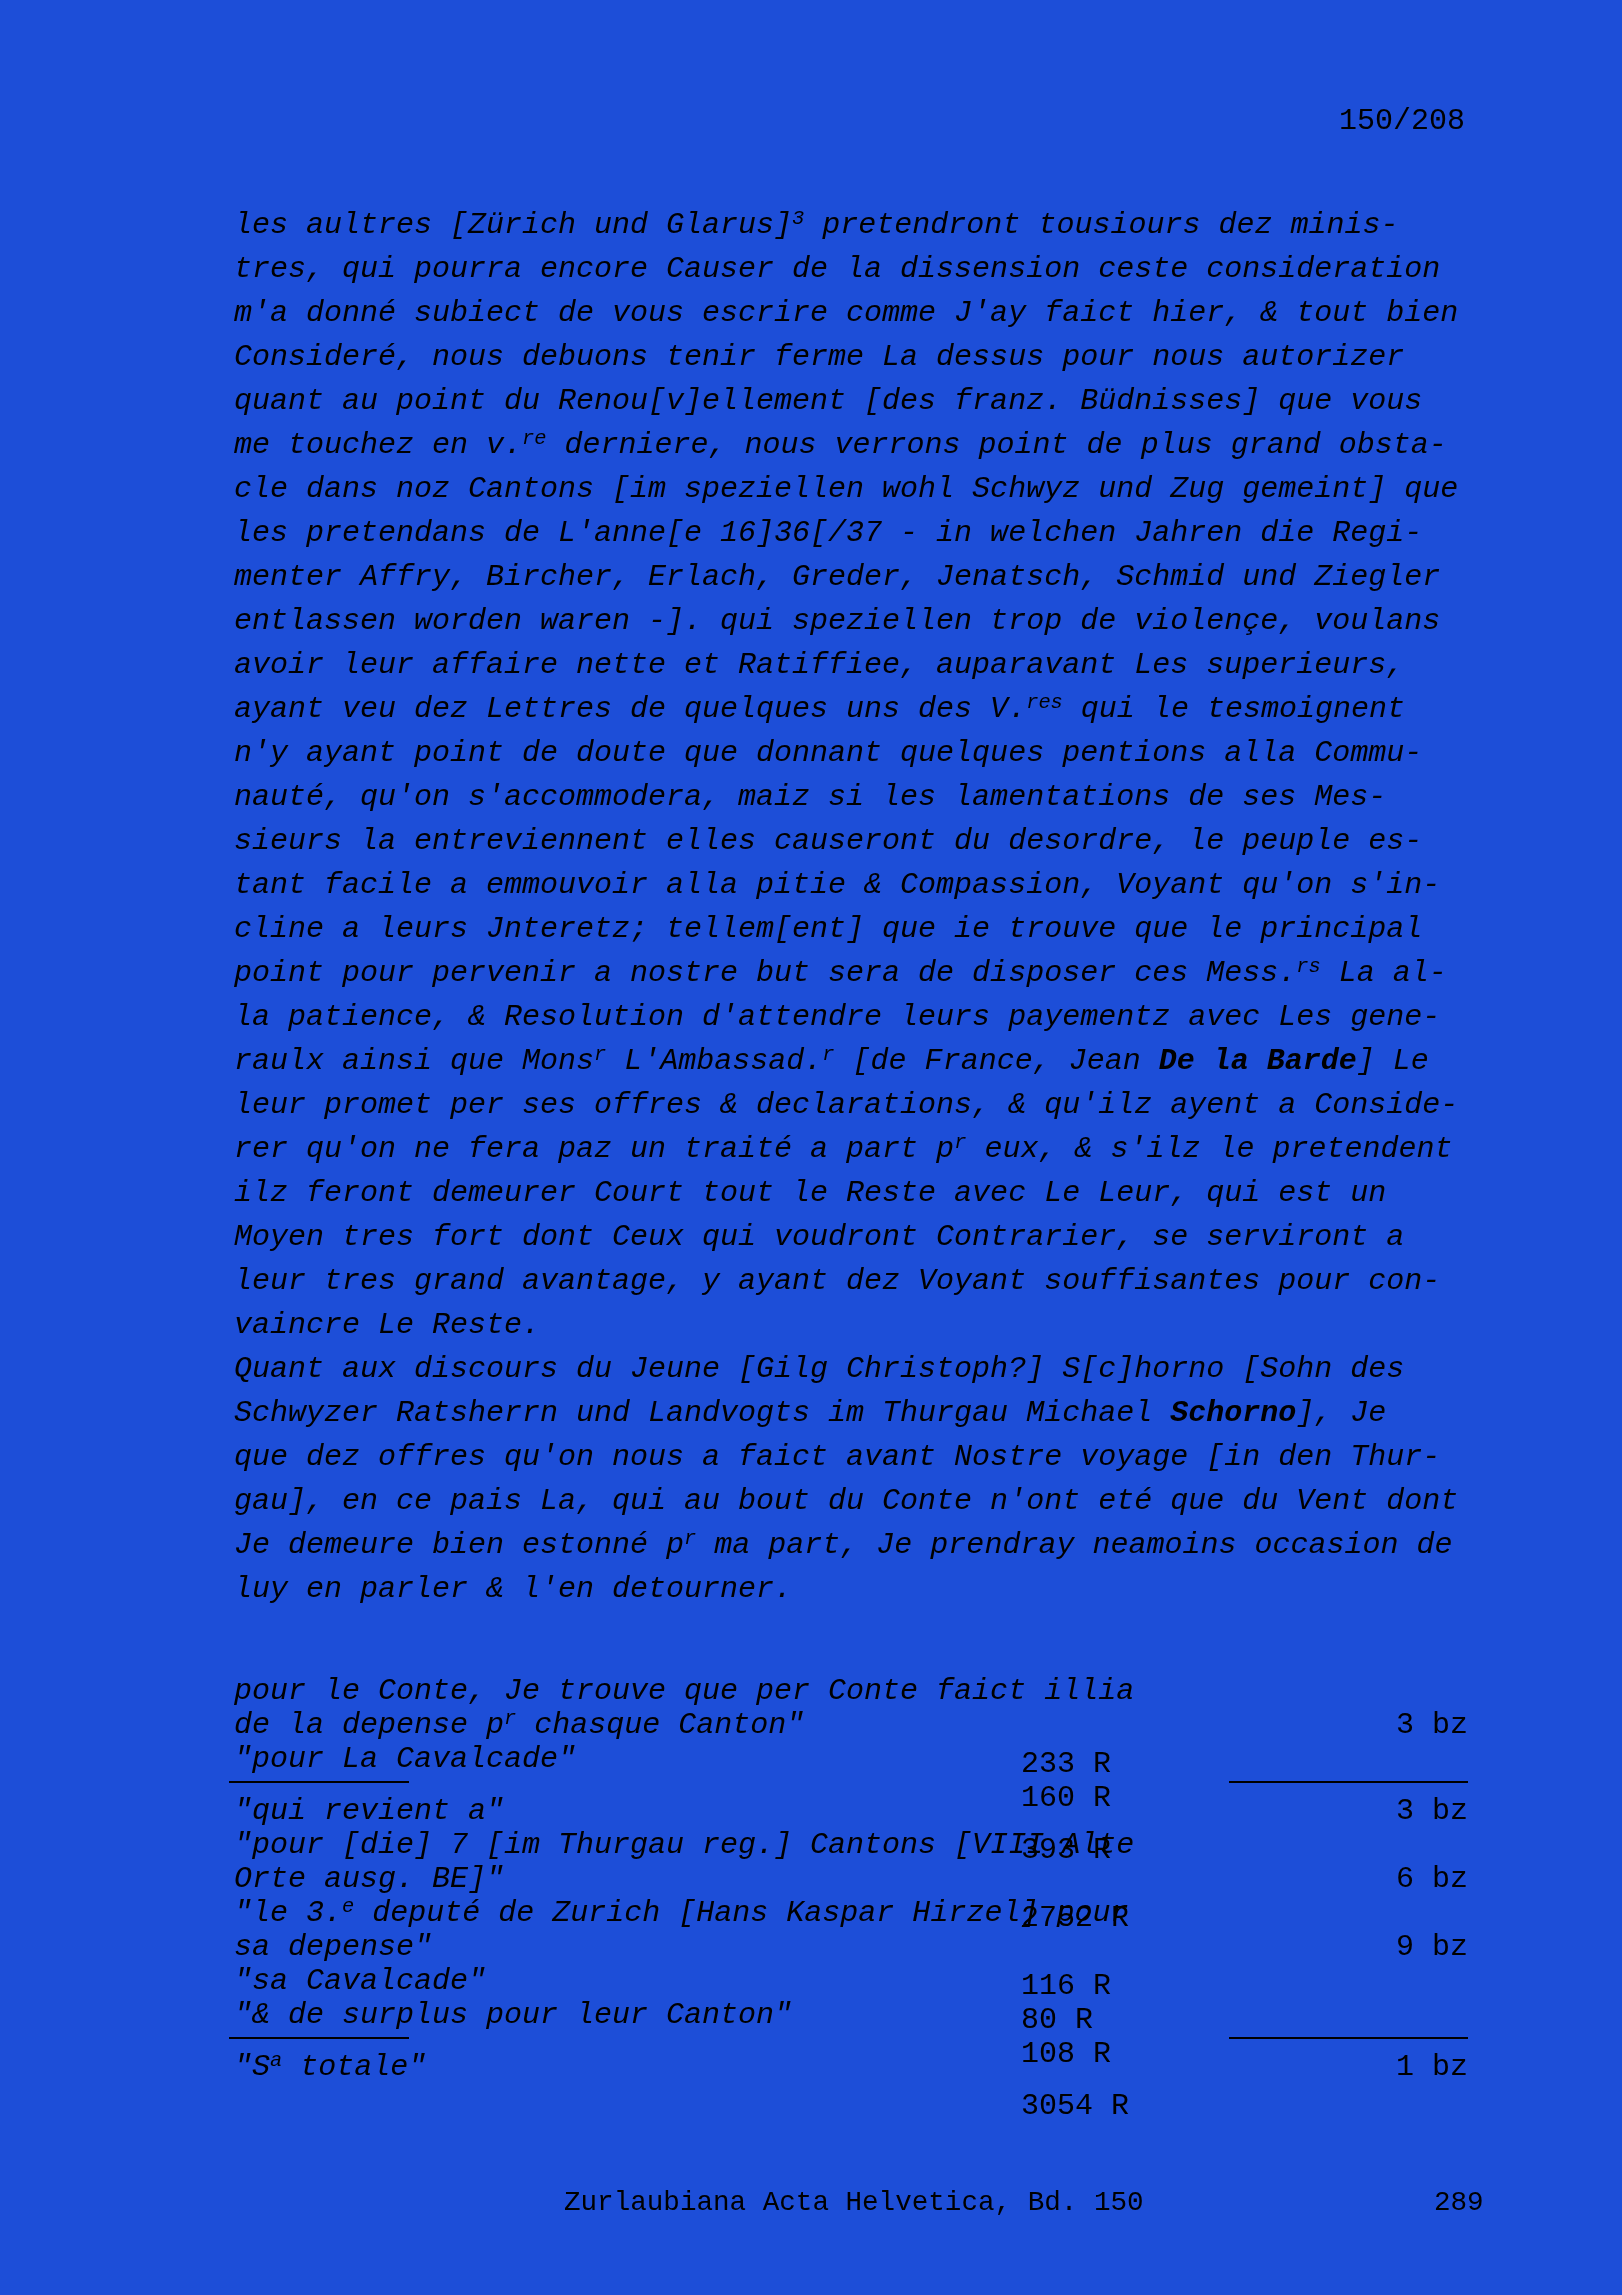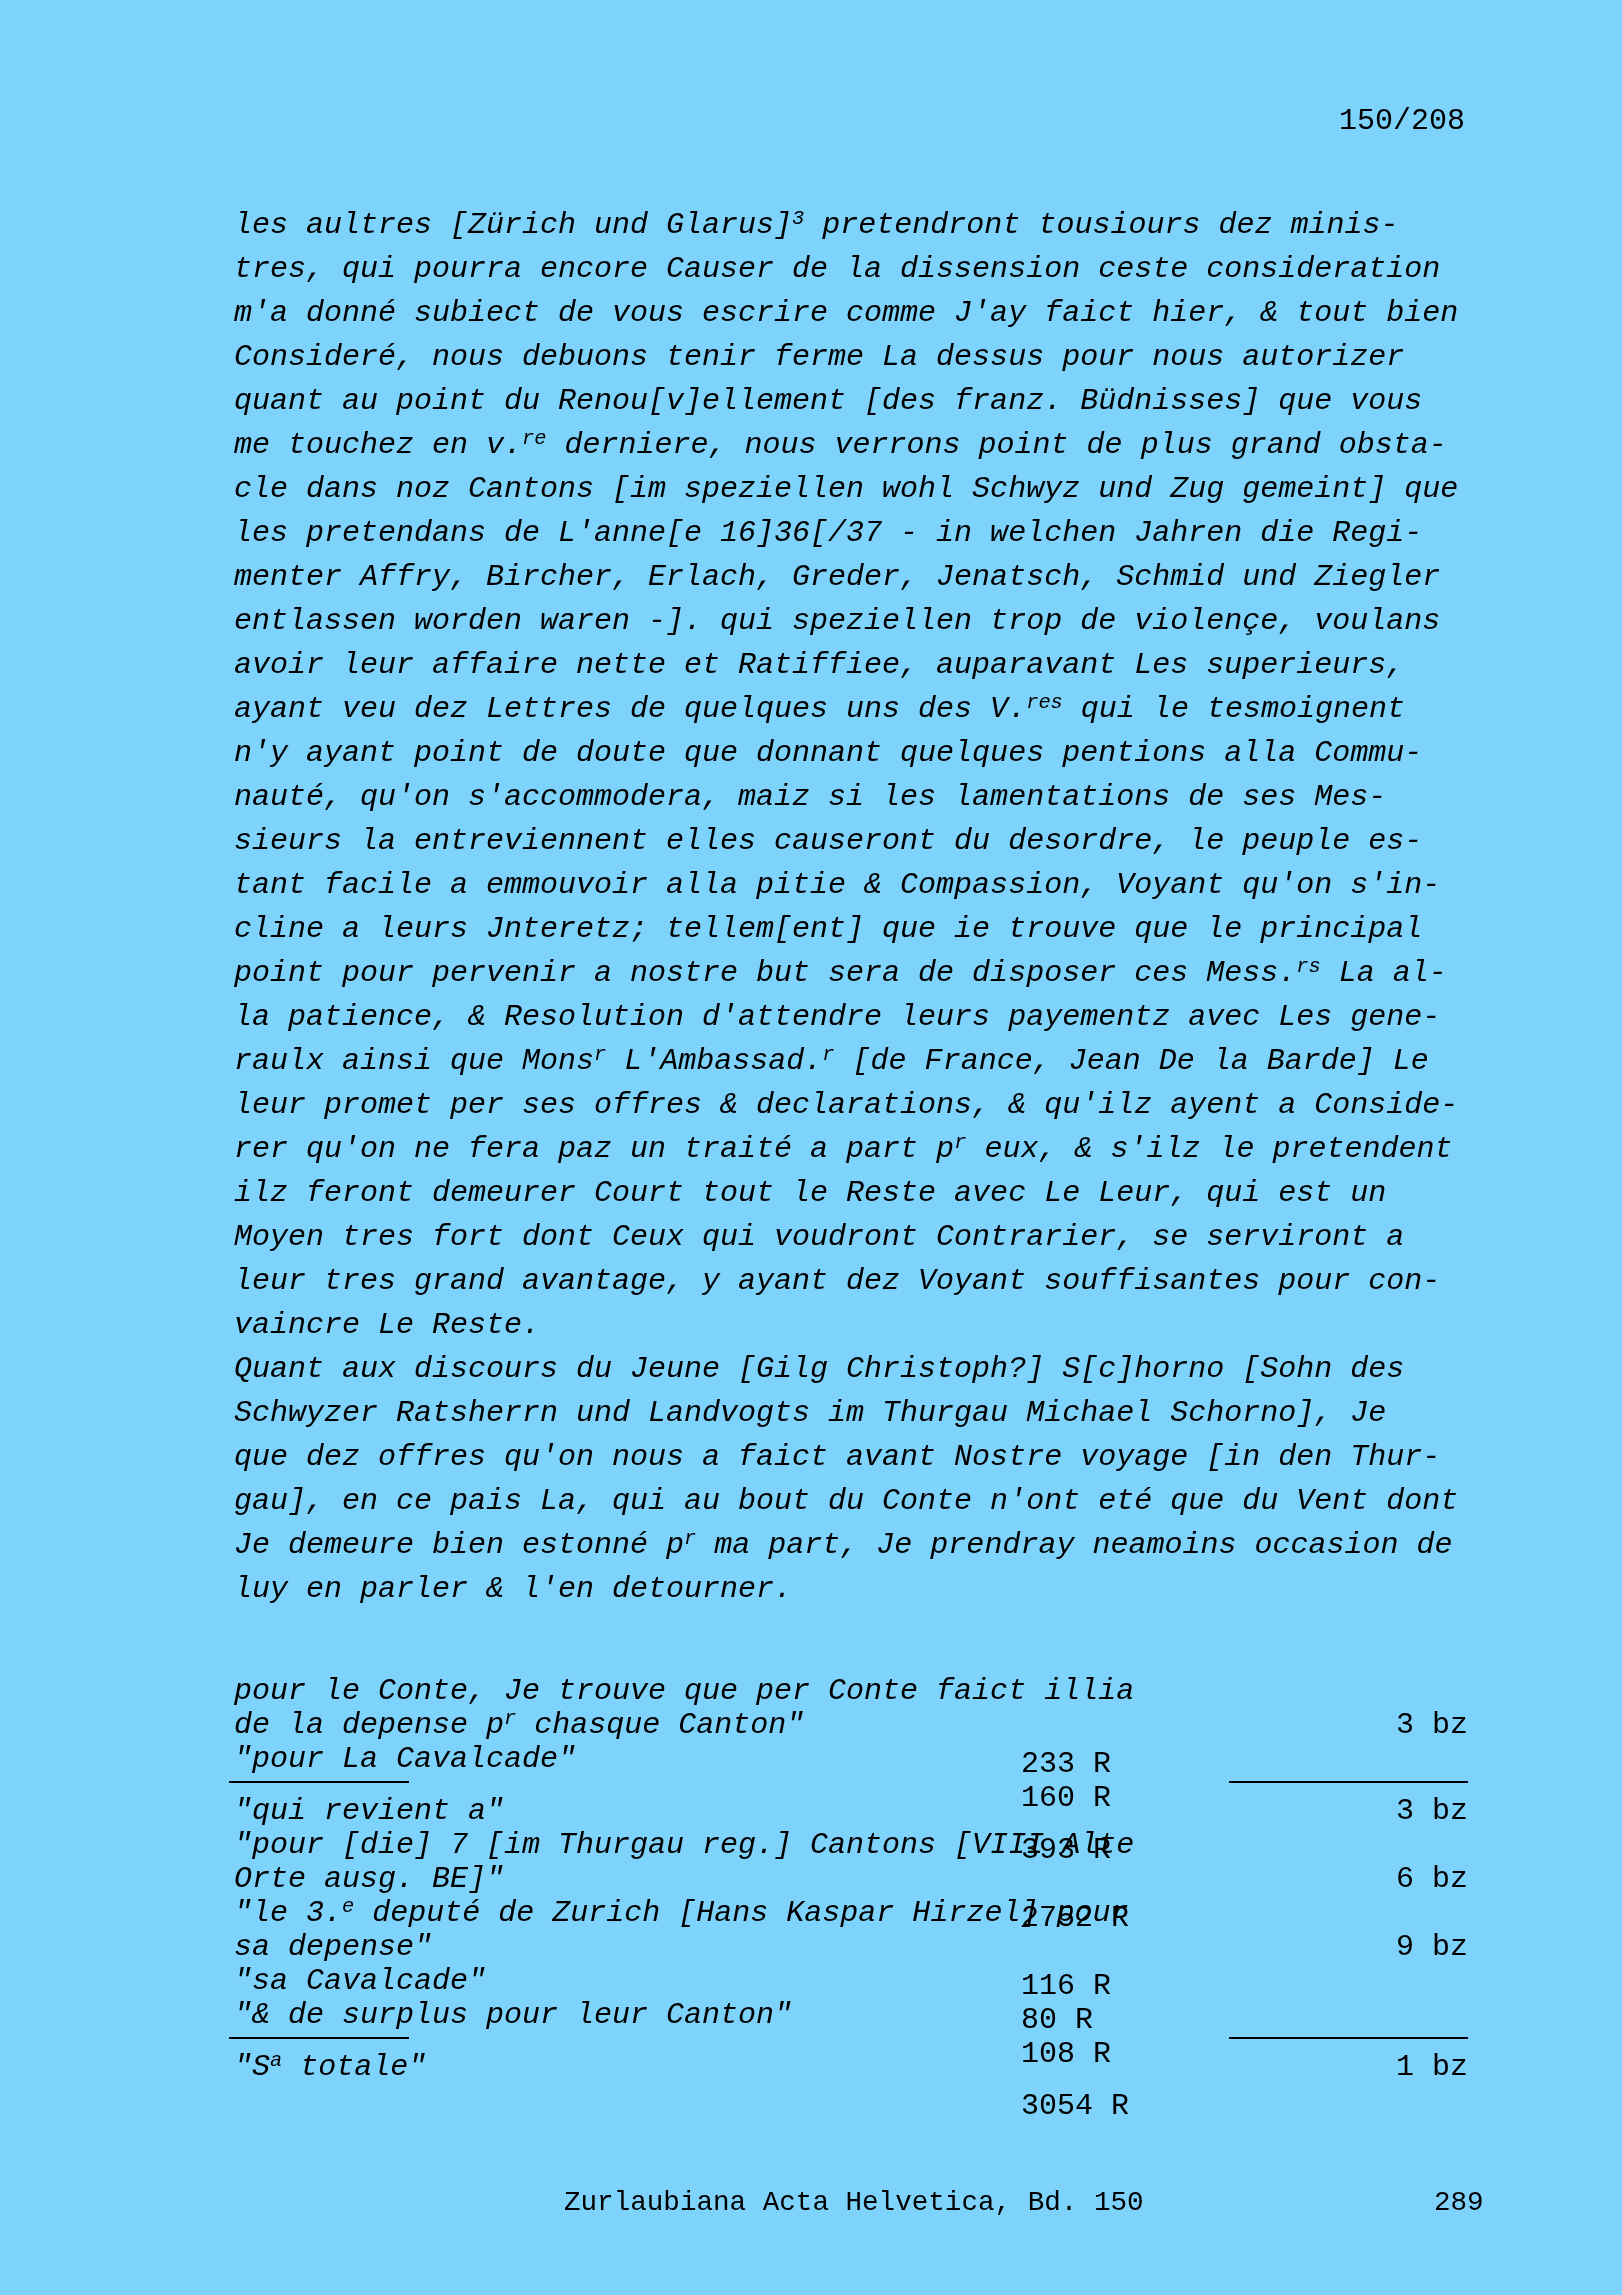--- a/index.html
+++ b/index.html
@@ -4,21 +4,21 @@
 <style>
   html, body {
     margin: 0;
     padding: 0;
     background: #ffffff;
   }
   .page {
     position: relative;
     width: 1622px;
     height: 2295px;
-    background: #7dd3fc;
+    background: #1d4ed8;
     color: #000000;
     font-family: "Liberation Mono", "DejaVu Sans Mono", monospace;
     overflow: hidden;
   }
   
   .pageno {
     position: absolute;
     top: 104px;
     left: 1136px;
     width: 329px;
@@ -41,21 +41,21 @@
   .letter .t-line {
     white-space: pre;
   }
   sup {
     font-size: 68%;
     line-height: 0;
     position: relative;
     top: -0.45em;
     vertical-align: baseline;
   }
-  b { font-weight: normal; text-align: center; }
+  b { font-weight: bold; text-align: center; }
   
   .accounts {
     position: absolute;
     left: 234px;
     top: 1674px;
     width: 1249px;
     font-size: 30px;
     font-style: italic;
   }
   .acc-row {

